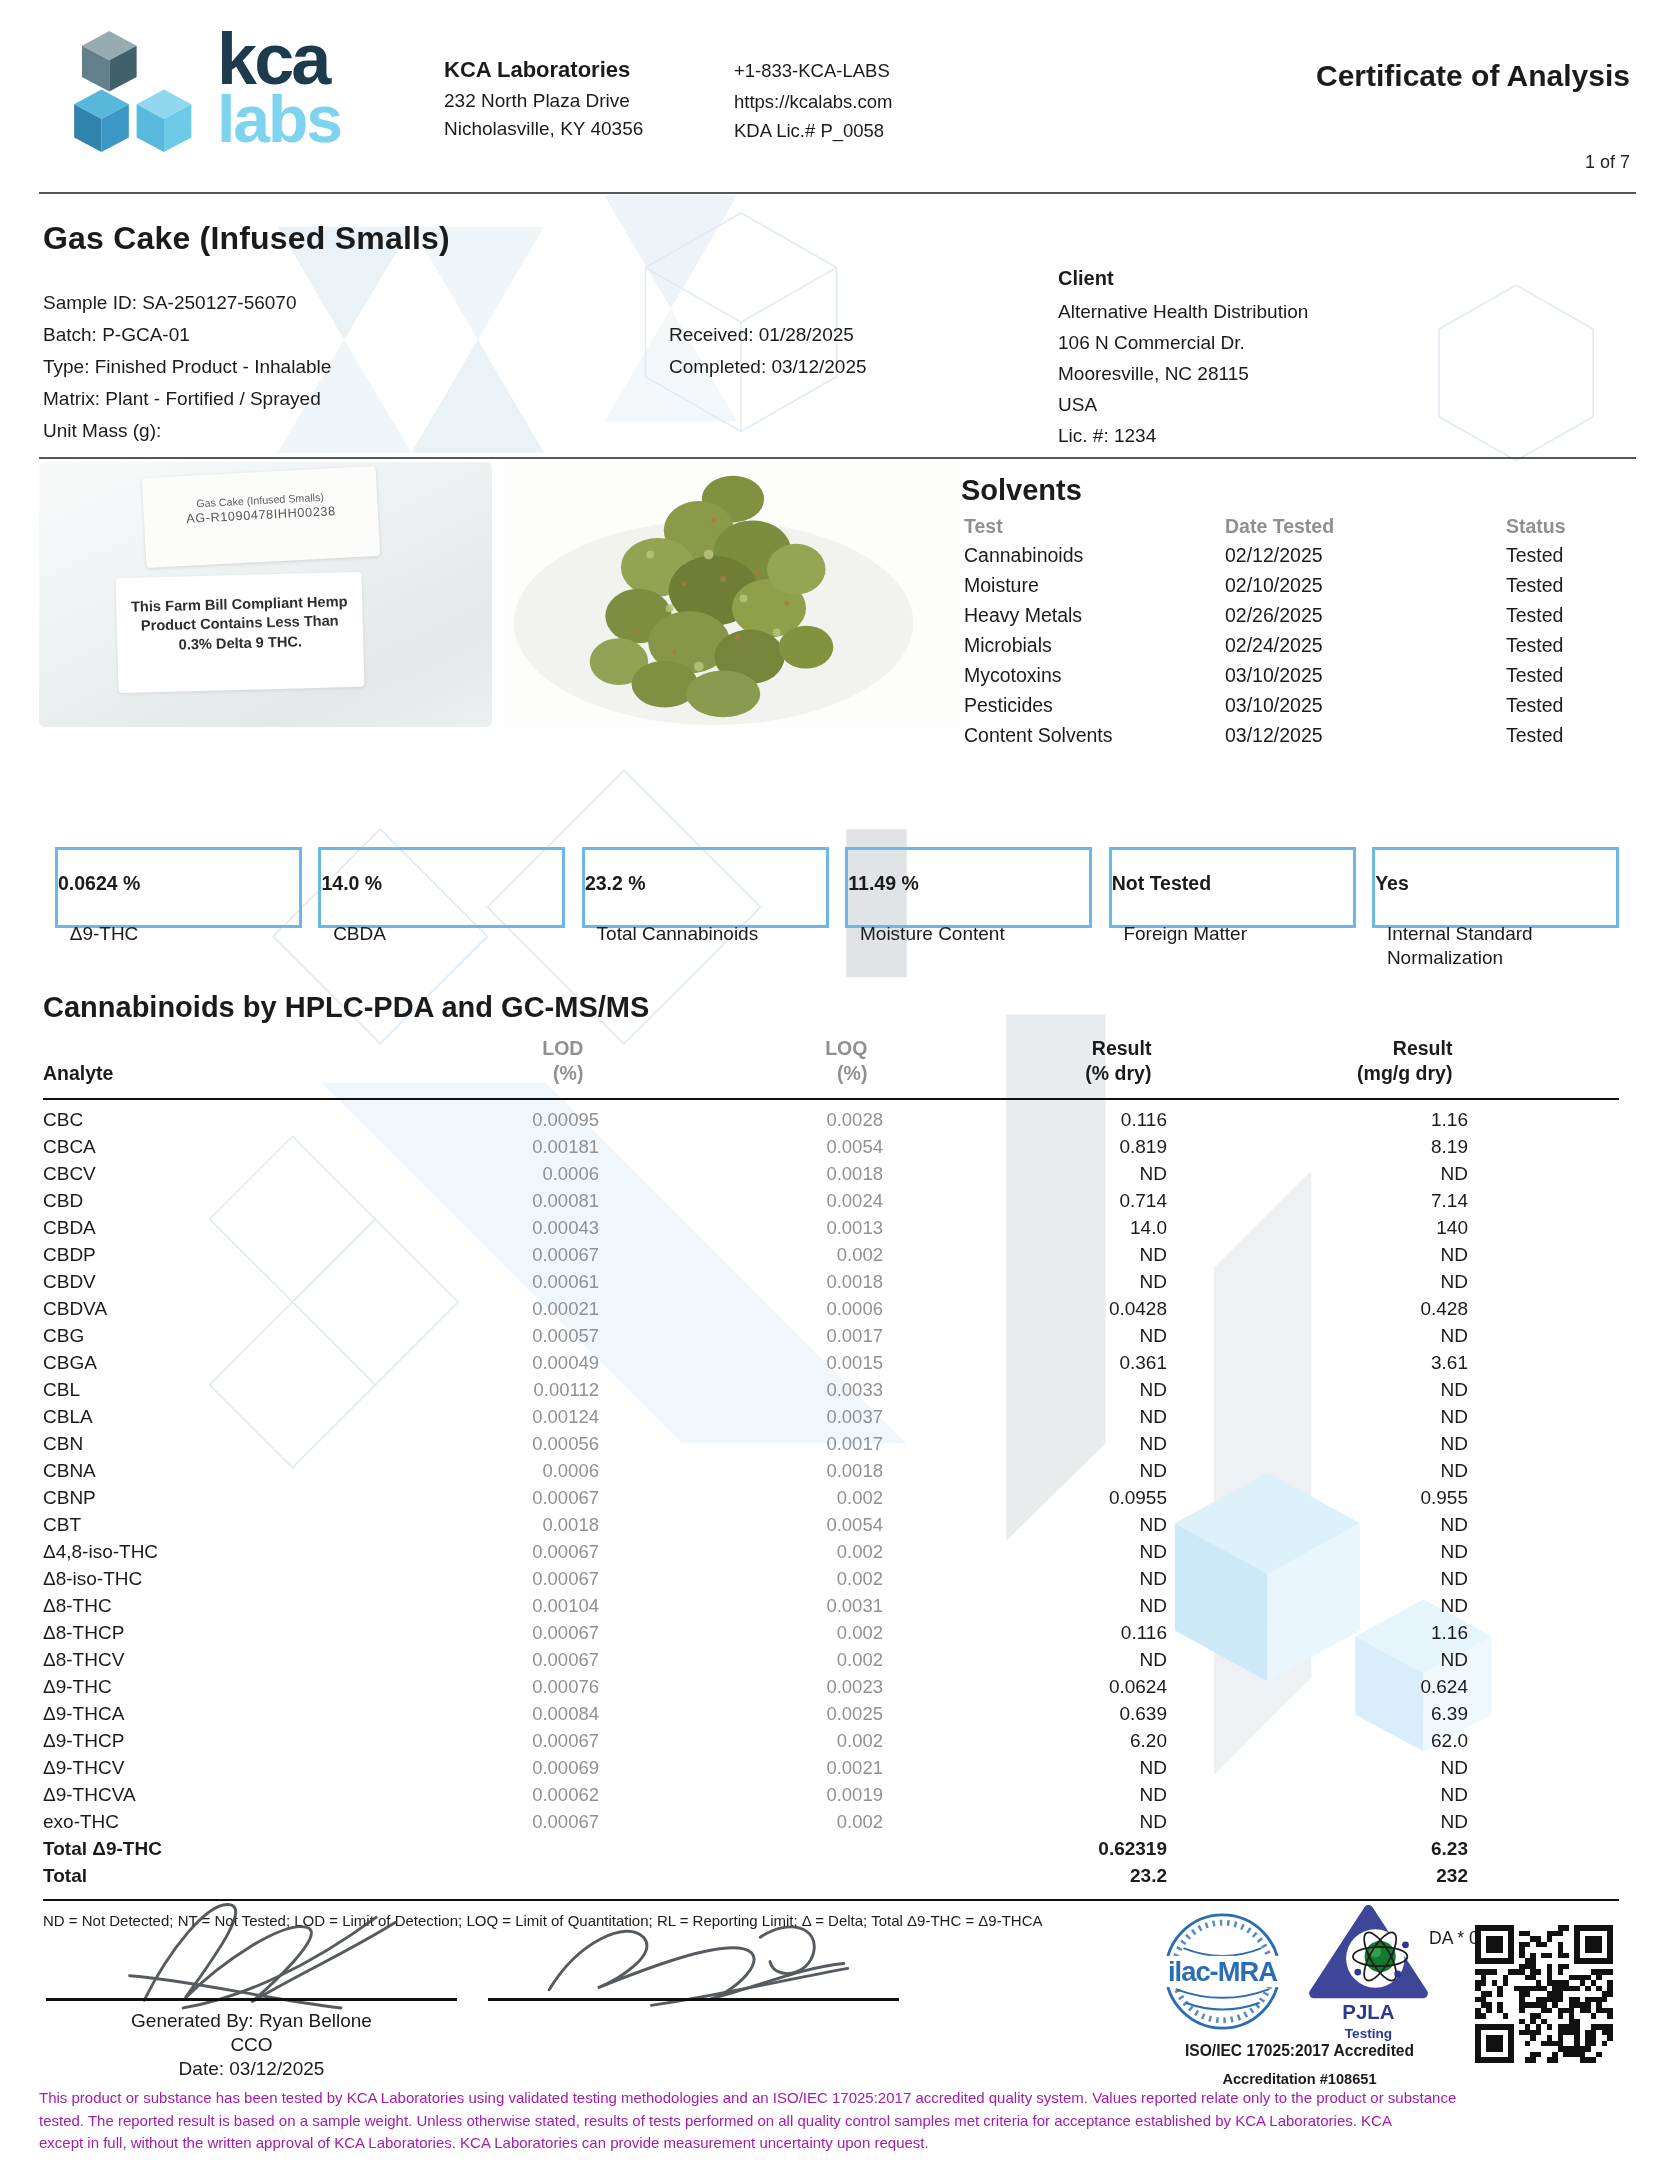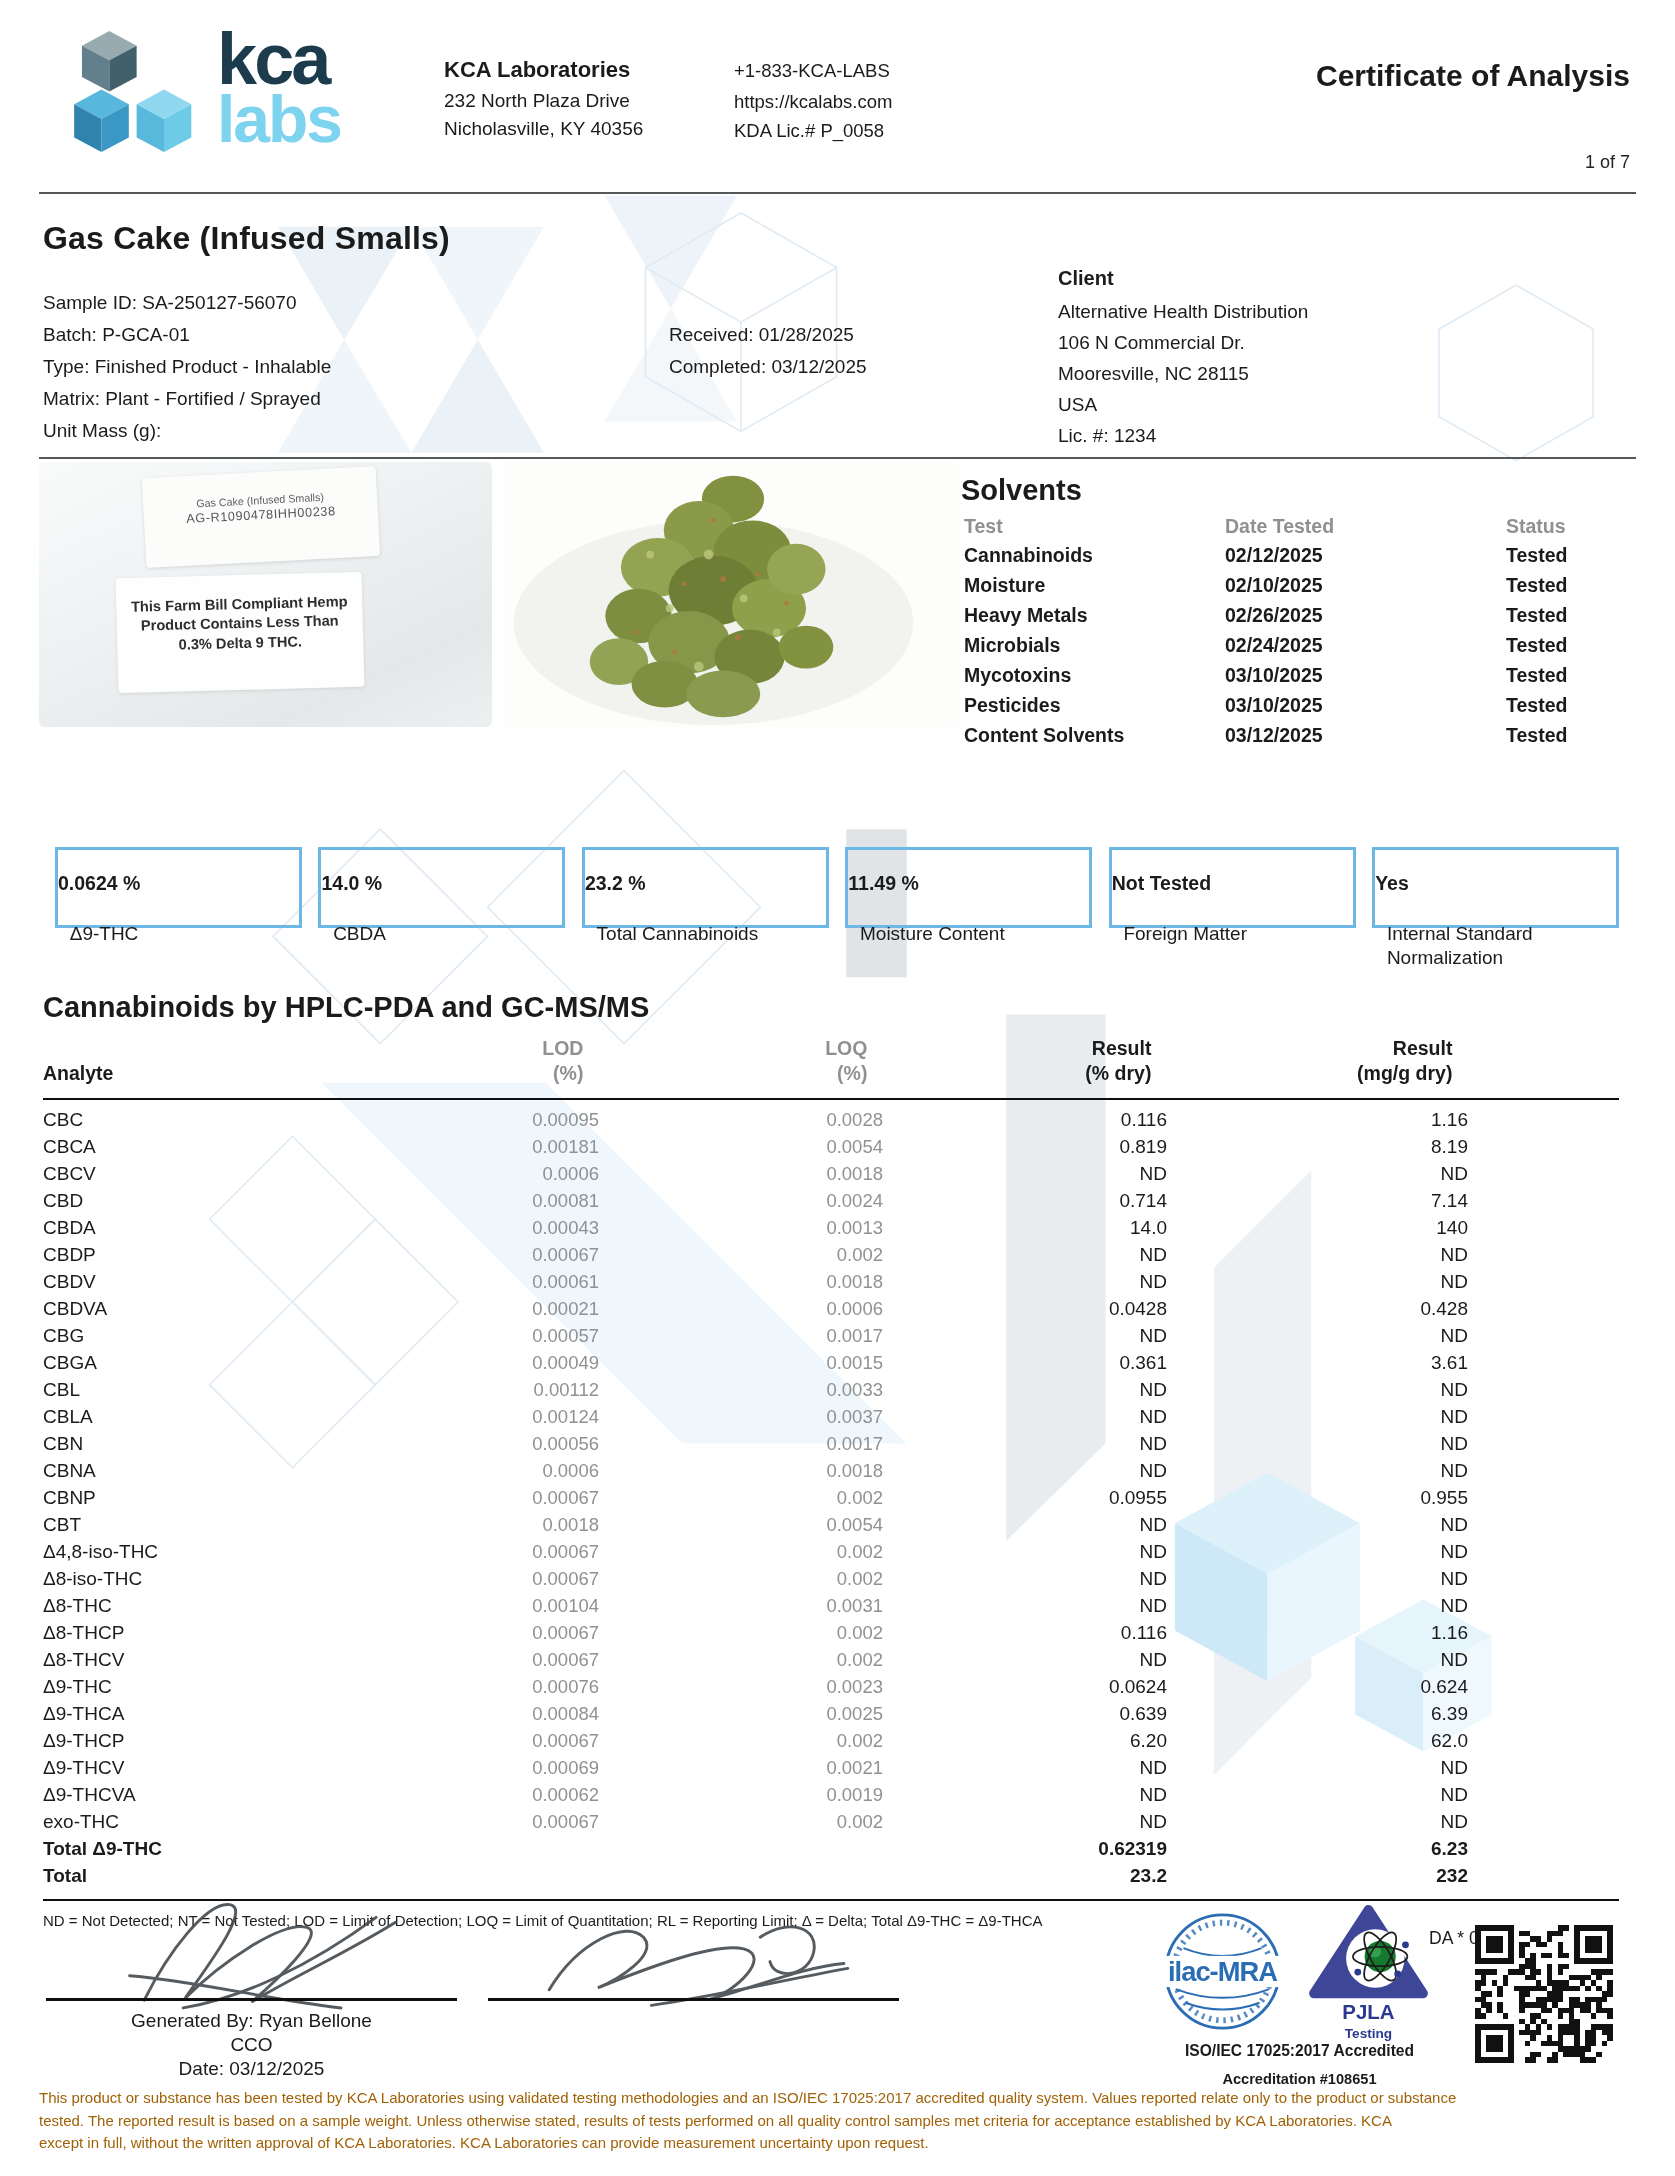--- a/index.html
+++ b/index.html
@@ -39,21 +39,21 @@
   .bag-label-1 { position:absolute; left:105px; top:9.8px; width:234px; height:90px; background:#fcfcfb; transform:rotate(-3deg); box-shadow:0 1px 3.9px rgba(0,0,0,.13); border-radius:3.9px; text-align:center; color:#5e6164; }
   .bag-label-1 .l1 { margin-top:21.5px; font-size:10.7px; }
   .bag-label-1 .l2 { margin-top:2.9px; font-size:12.7px; letter-spacing:0.6px; color:#55585b; }
   .bag-label-2 { position:absolute; left:78px; top:113px; width:246px; height:115px; background:#fefefe; transform:rotate(-1.5deg); box-shadow:0 1px 3.9px rgba(0,0,0,.10); border-radius:3.9px; padding:19.5px 11.7px 0; text-align:center; font-size:14.6px; font-weight:700; line-height:19.5px; color:#2c2e30; }
 
   
   .summary-head { left:961px; top:474px; font-size:29px; font-weight:800; }
   .sum-grid { display:grid; grid-template-columns:261px 281px 156px; }
   .sum-cols { left:964px; top:515px; width:698px; font-size:19.5px; font-weight:700; color:#8e9092; }
   .sum-rows { left:964px; top:540px; width:698px; font-size:19.5px; }
-  .sum-rows .sum-grid { height:30px; align-items:center;font-weight:bold; }
+  .sum-rows .sum-grid { height:30px; align-items:center; }
 
   
   .stats { left:55px; top:847px; width:1564px; display:flex; gap:16.6px; }
   .box { flex:1; height:81px; border:3.9px solid #6cb7e6; background:transparent; text-align:left; }
   .box .v { margin-top:22.4px; font-size:19.5px; font-weight:700; }
   .box .l { margin-top:27px; font-size:19px; line-height:23.4px; padding:0 11.7px; }
 
   
   .cann-head { left:43px; top:991px; font-size:29px; font-weight:800; }
   .tgrid { display:grid; grid-template-columns:341px 215px 284px 284px 301px; }
@@ -83,21 +83,21 @@
 
   
   .ilac { left:1162px; top:1911px; }
   .pjla { left:1307px; top:1902px; }
   .accred { left:1170px; top:2042px; width:259px; text-align:center; font-weight:700; }
   .accred .a1 { font-size:15.6px; }
   .accred .a2 { font-size:14.6px; margin-top:11px; }
   .qr { left:1475px; top:1925px; }
 
   
-  .disclaimer { left:39px; top:2087px; width:1605px; font-size:15px; line-height:22.6px; color:#a16207; }
+  .disclaimer { left:39px; top:2087px; width:1605px; font-size:15px; line-height:22.6px; color:#a21caf; }
   .disclaimer div { white-space:nowrap; overflow:hidden; }
 
   .wm { left:0; top:0; }
 </style>
 </head>
 <body>
 
 <div class="page">
 
   <svg class="abs wm" width="1675" height="2177" viewBox="0 0 1718 2232">

